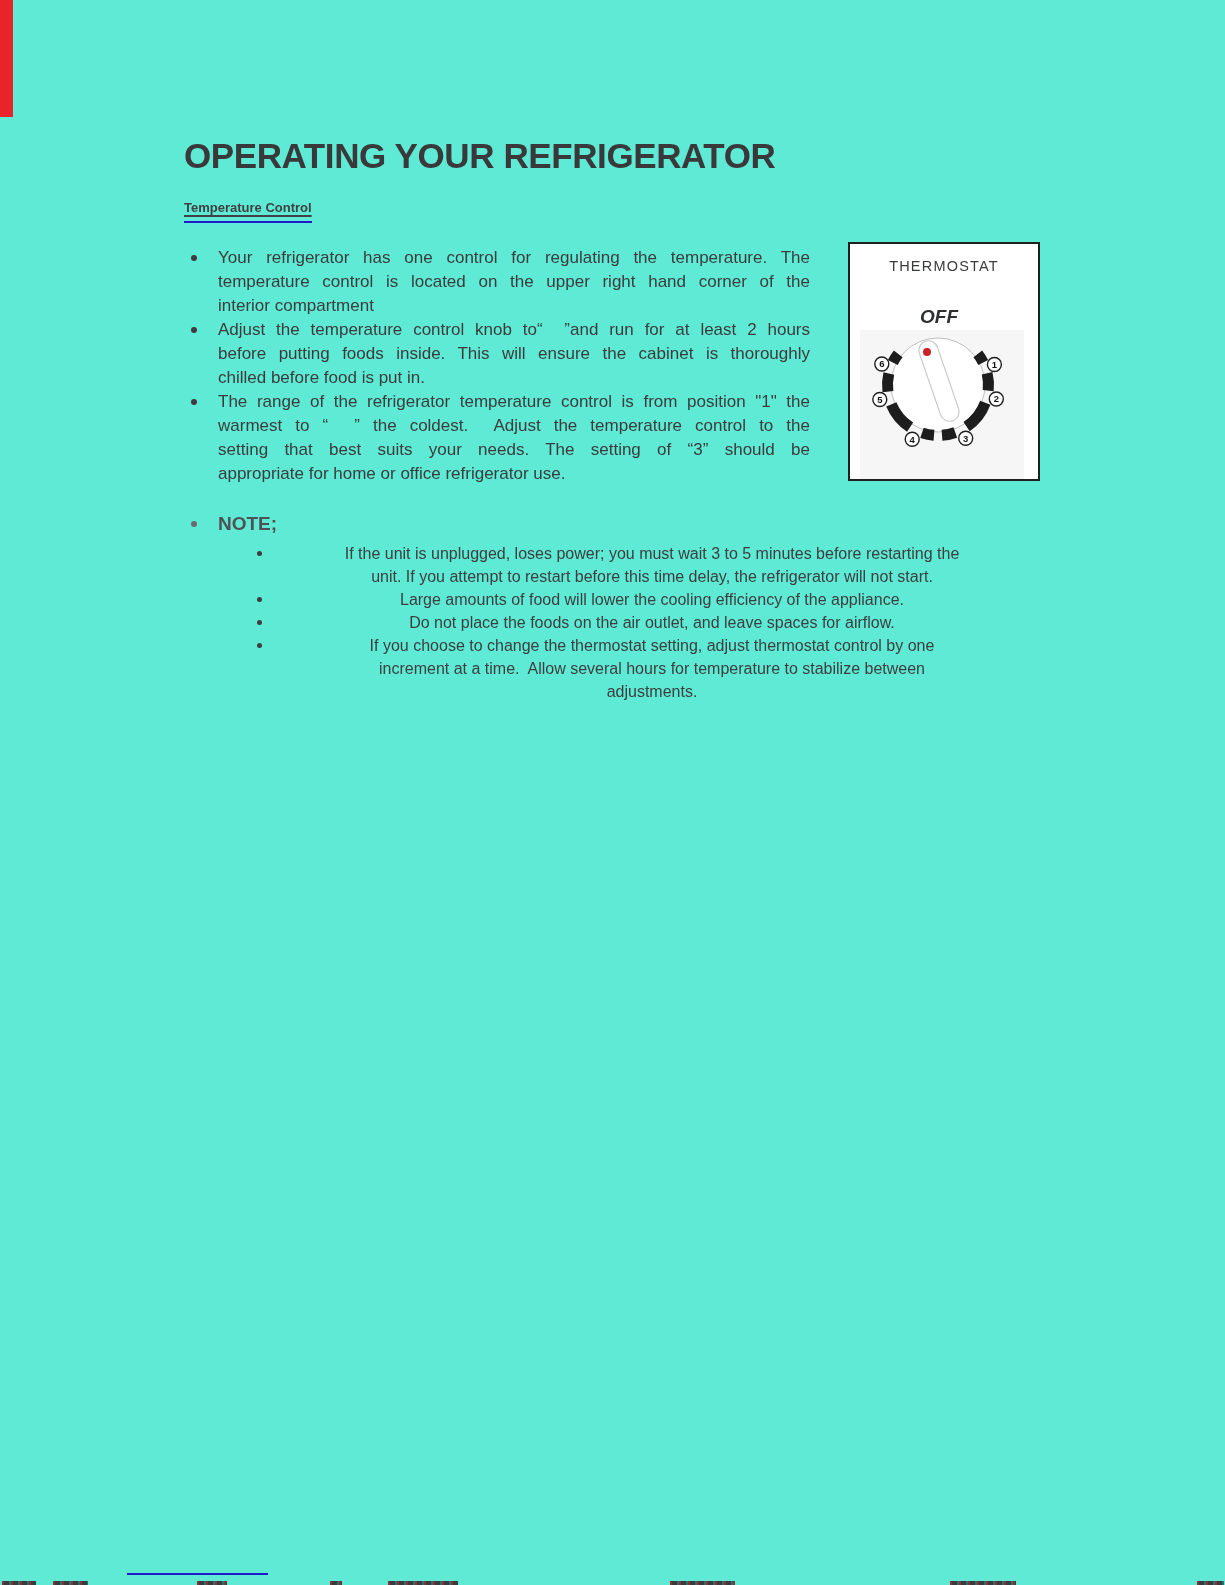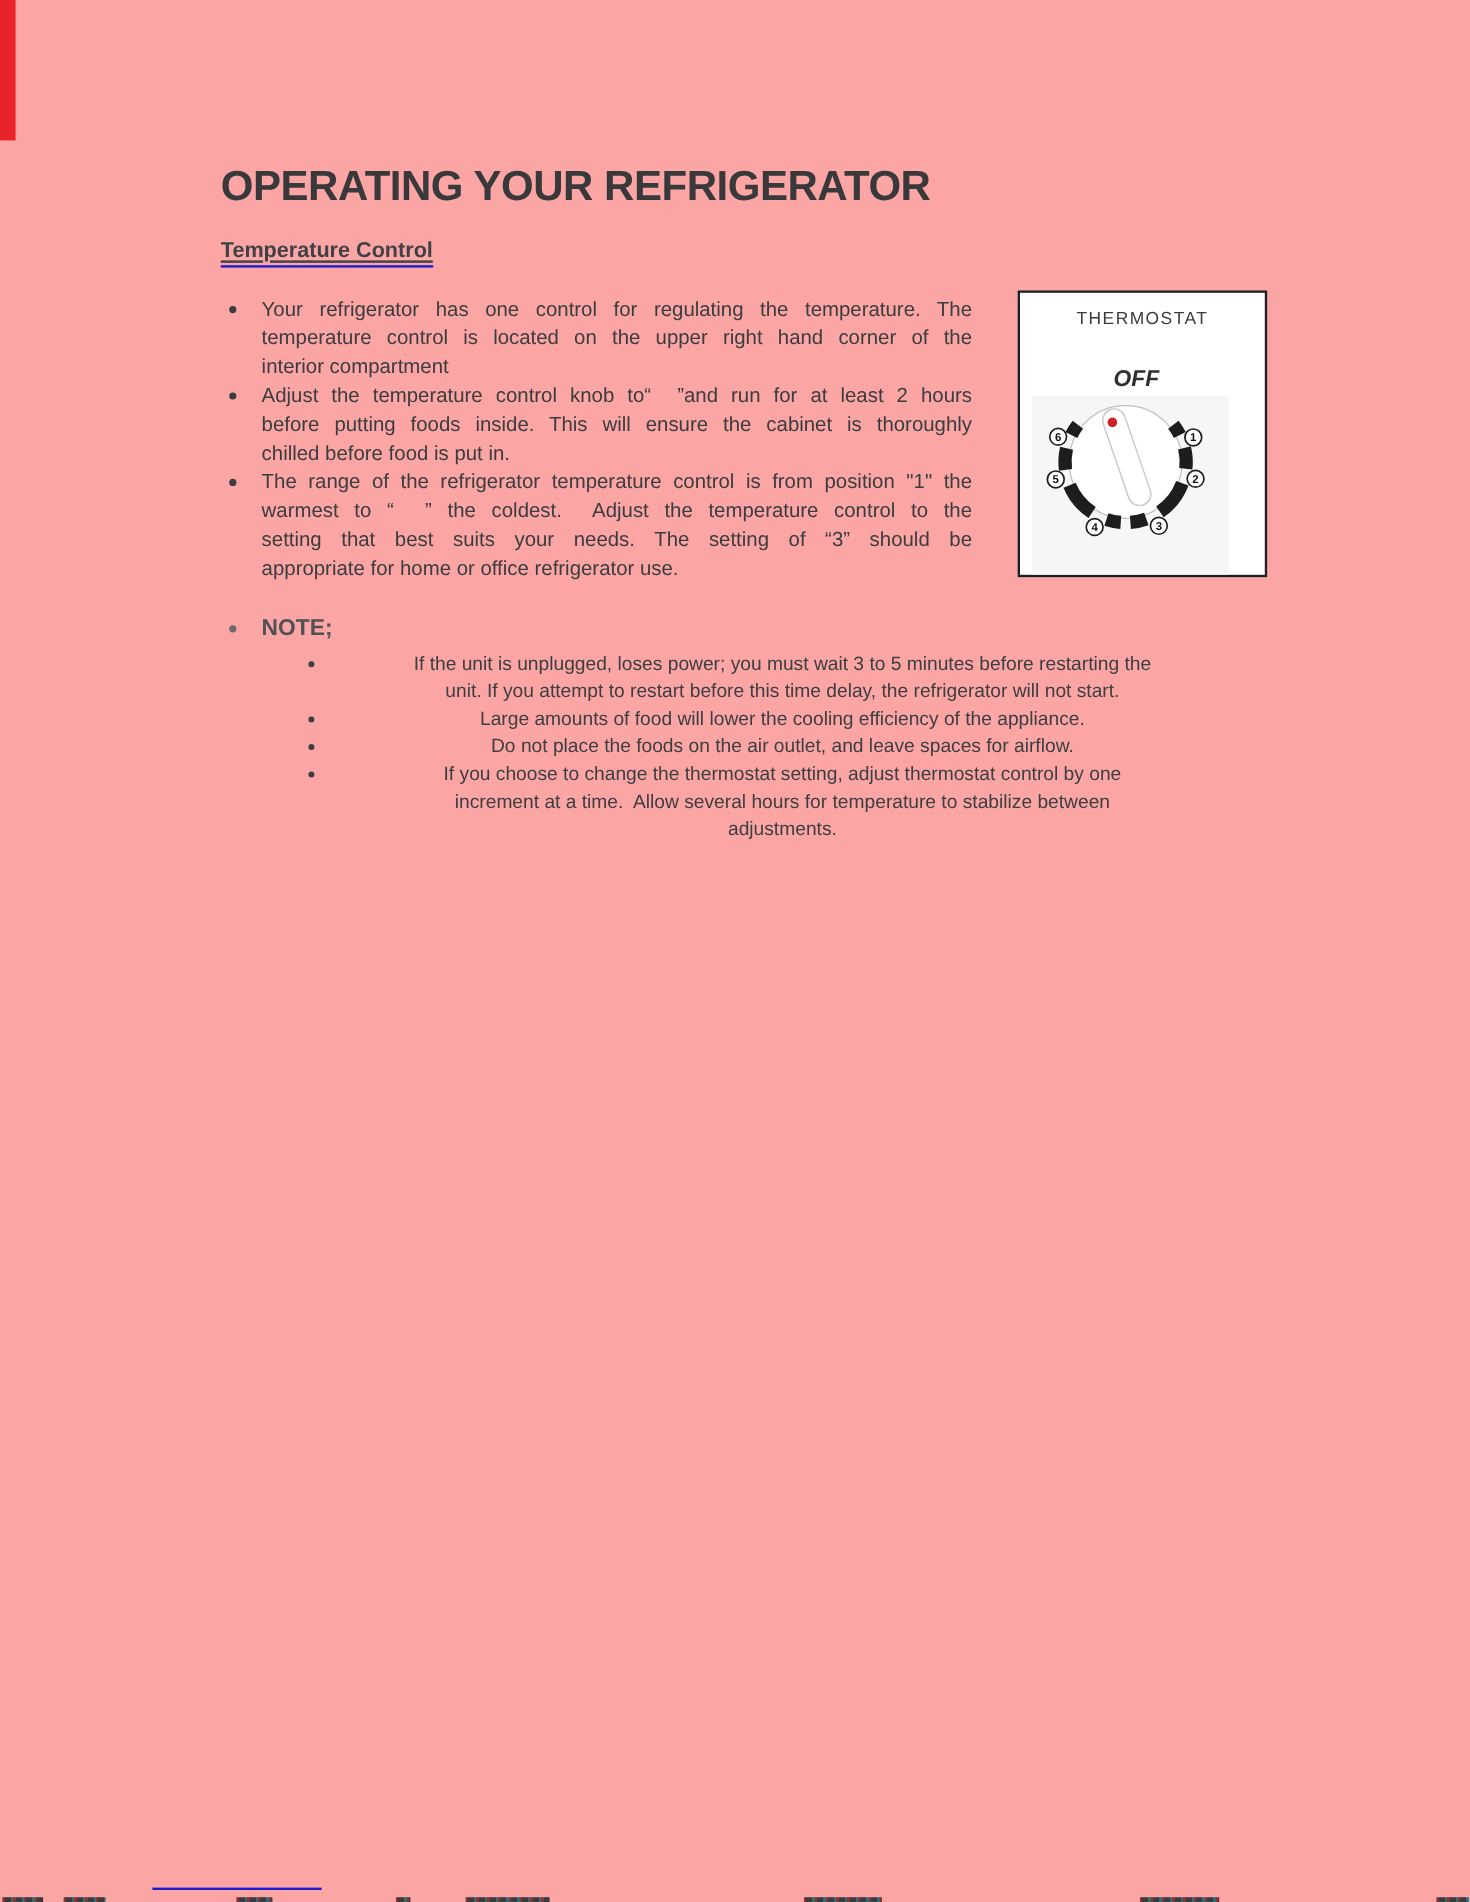--- a/index.html
+++ b/index.html
@@ -1,26 +1,26 @@
 <!DOCTYPE html>
 <html><head>
 <meta charset="utf-8">
 <style>
   html,body { margin:0; padding:0; background:#ffffff; }
   .page {
-    position:relative; width:1225px; height:1585px; background:#fca5a5;
+    position:relative; width:1225px; height:1585px; background:#5eead4;
     font-family:"Liberation Sans", sans-serif; color:#3b3c3e; overflow:hidden;
   }
   .red-stripe { position:absolute; left:0; top:0; width:13px; height:117px; }
   .title {
     position:absolute; left:184px; top:134px; font-size:35px; font-weight:bold;
     color:#39393b; letter-spacing:-0.4px; line-height:44px; white-space:nowrap;
   }
   .section-heading {
-    position:absolute; left:184px; top:197px; font-size:18px; font-weight:bold;
+    position:absolute; left:184px; top:197px; font-size:13px; font-weight:bold;
     color:#404144; line-height:22px; display:inline-block;
     text-decoration:underline; text-decoration-thickness:2px; text-underline-offset:3px;
     border-bottom:2px solid #1c1ccd; padding-bottom:2px; white-space:nowrap;
   }
   .bullets {
     position:absolute; left:218px; top:246px; width:592px;
     font-size:17px; line-height:24px; color:#3b3c3e;
   }
   .b-item { position:relative; }
   .b-dot {
@@ -39,21 +39,21 @@
     border-radius:50%; background:#6a6b6f;
   }
   .note-items { margin:6px 0 0 69px;text-align:center; }
   .n-item { position:relative; width:730px; font-size:16px; line-height:23px; color:#3d3e40; }
   .n-dot {
     position:absolute; left:-30px; top:9px; width:5px; height:5px;
     border-radius:50%; background:#3d3e40;
   }
 
   .thermo {
-    position:absolute; left:848px; top:242px; width:208px; height:239px;
+    position:absolute; left:848px; top:242px; width:192px; height:239px;
     border:2px solid #202022; box-sizing:border-box; background:#ffffff;
   }
   .thermo-title {
     position:absolute; top:14px; left:0; right:0; text-align:center;
     font-size:14.5px; letter-spacing:1.2px; color:#3a3b3d;
   }
   .thermo-off {
     position:absolute; top:62px; left:0; right:10px; text-align:center;
     font-size:19px; font-weight:bold; font-style:italic; color:#2e2f31;
   }

